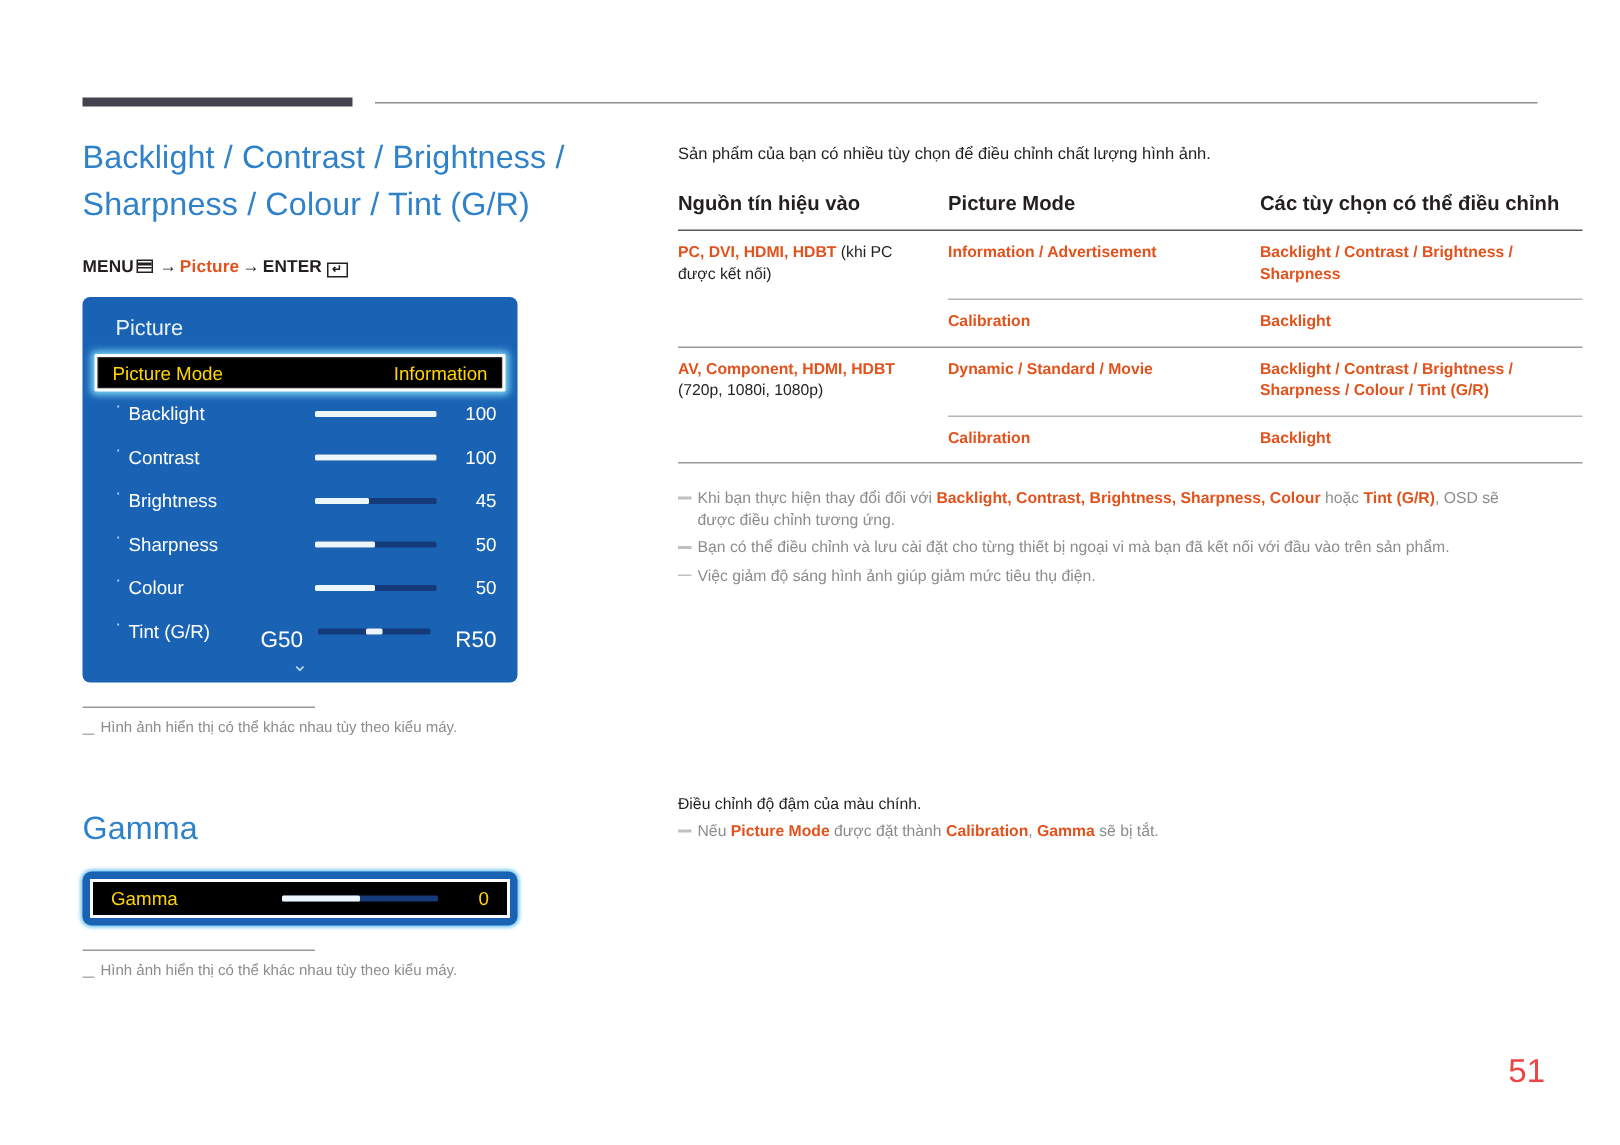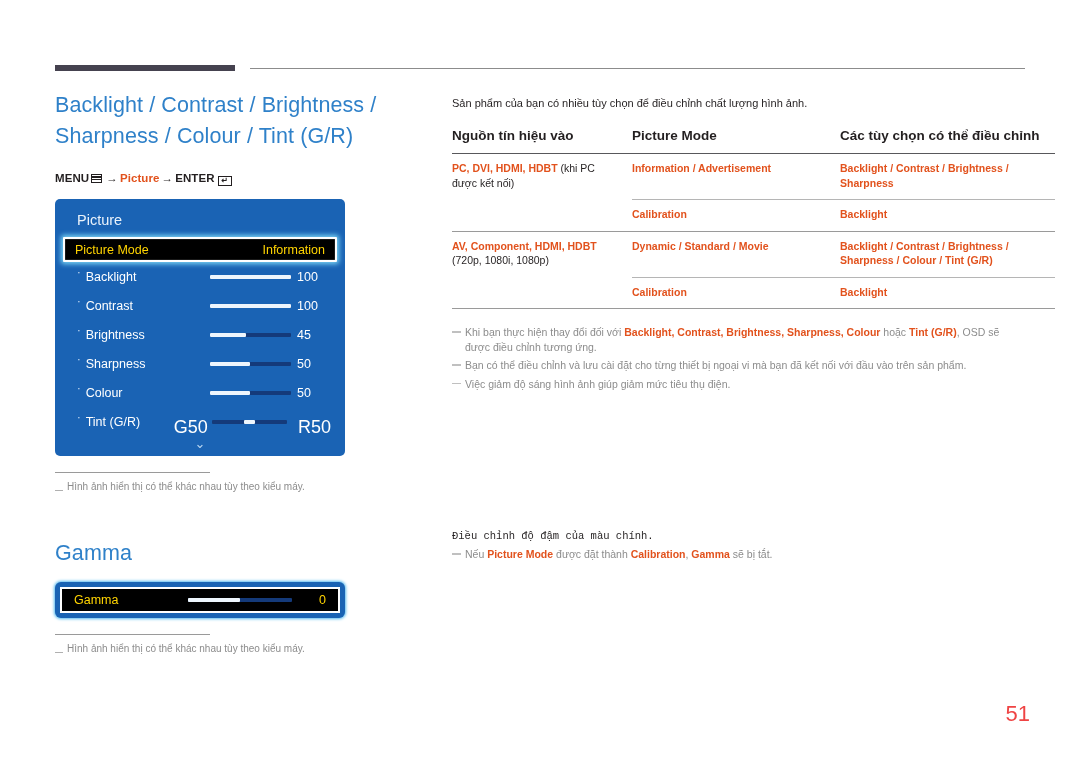--- a/index.html
+++ b/index.html
@@ -143,21 +143,21 @@
     margin-right: 5px;
     font-size: 11px;
     line-height: 1;
     position: relative;
     top: -4px;
   }
   .osd-row .name { flex: 0 0 auto; width: 118px; }
   .osd-row .endlabel {
     width: 32px;
     text-align: left;
-    font-size: 18px;
+    font-size: 15px;
     margin-top: 11px;
   }
   .osd-row .endlabel.right { text-align: right; }
   .slider {
     flex: 1 1 auto;
     height: 4px;
     background: #143a7a;
     position: relative;
     margin: 0 6px;
     border-radius: 1px;
@@ -167,20 +167,21 @@
     left: 0; top: 0; height: 100%;
     background: #eef6fd;
     border-radius: 1px;
   }
   .slider.centered .fill {
     background: #eef6fd;
     border-radius: 1px;
   }
   .osd-row .num {
     width: 34px;
+    text-align: right;
     font-size: 12.5px;
   }
   .osd-chevron {
     text-align: center;
     color: #bcd8f2;
     font-size: 13px;
     line-height: 12px;
     padding-top: 2px;
   }
 
@@ -287,21 +288,20 @@
     background: #c0c0c0;
     margin: 6px 4px 0 0;
     flex: 0 0 auto;
   }
   .right-note .hl { color: #e2521d; font-weight: bold; }
 
   .gamma-desc {
     font-size: 10.5px;
     color: #231f20;
     line-height: 15px;
-    font-family: Liberation Mono, monospace;
   }
 
   
   #page-number {
     position: absolute;
     right: 50px;
     bottom: 36px;
     font-size: 22px;
     color: #ef4444;
   }

